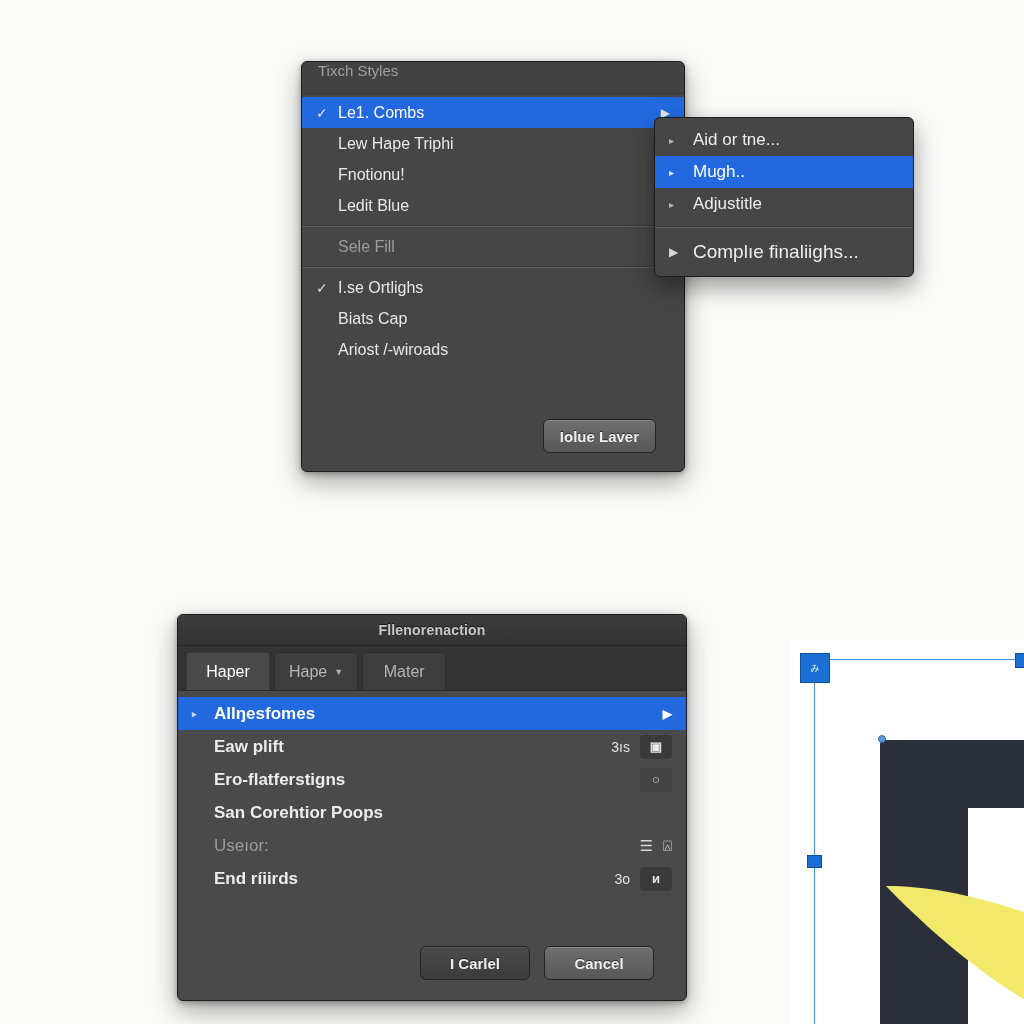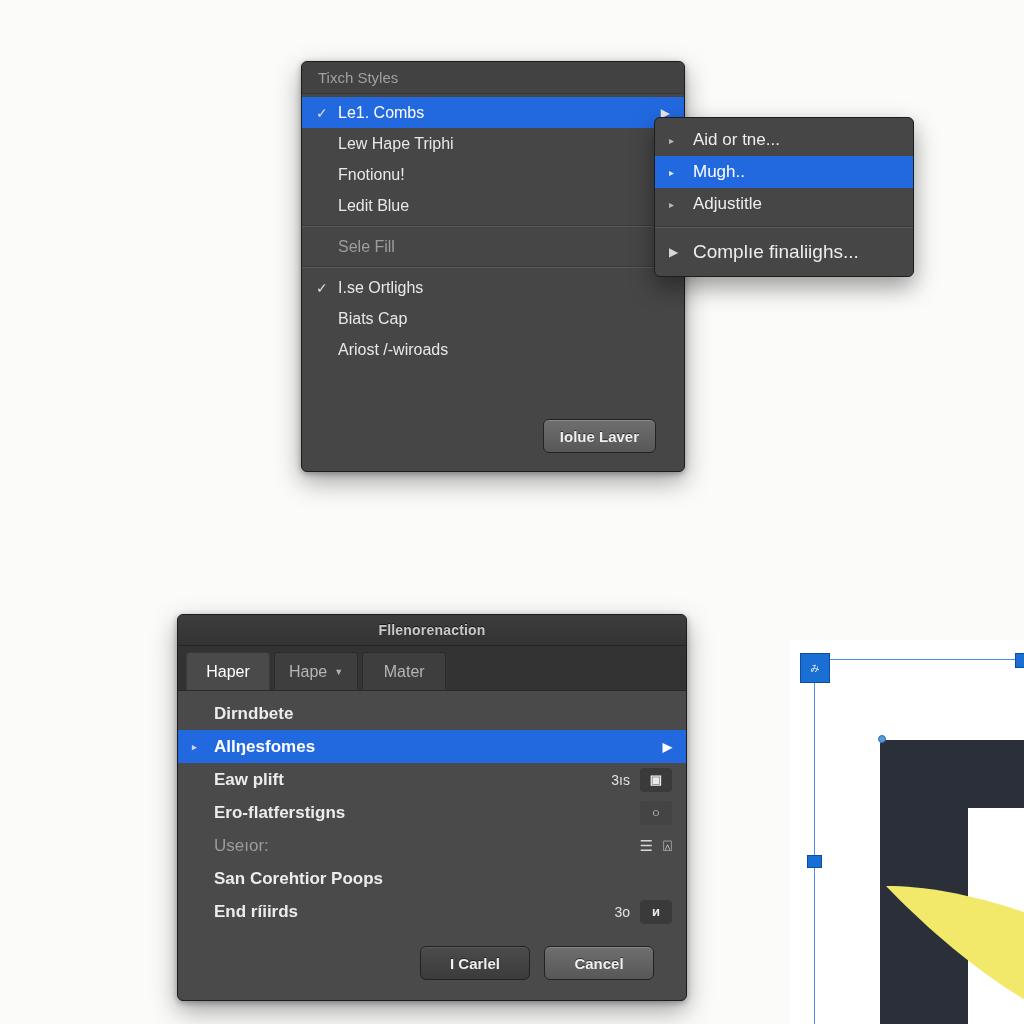--- a/index.html
+++ b/index.html
@@ -95,21 +95,20 @@
     left: 301px;
     top: 61px;
     width: 382px;
     height: 409px;
     background: #464646;
   }
   #styles-subheader {
     height: 31px;
     background: #424242;
     display: flex;
-    align-items: center;
     padding: 0 0 0 16px;
     color: #a0a0a0;
     font-size: 15px;
     border-bottom: 1px solid #383838;
   }
   .menu-list {
     padding: 3px 0 0 0;
   }
   .menu-row {
     height: 31px;
@@ -445,60 +444,56 @@
       <span>Hape</span>
       <span class="caret">▼</span>
     </div>
     <div class="tab">
       <span>Mater</span>
     </div>
   </div>
 
   <div id="file-list">
 
-    <div class="file-row">
-      <span class="nospace"></span>
-      <span class="lbl">Dirndbete</span>
-    </div>
 
     <div class="file-row selected">
       <span class="tri">▸</span>
       <span class="lbl">Allŋesfomes</span>
       <span class="arrow">▶</span>
     </div>
 
     <div class="file-row">
       <span class="nospace"></span>
       <span class="lbl">Eaw plift</span>
       <span class="shortcut">3ıs</span>
       <span class="chip">▣</span>
     </div>
 
     <div class="file-row">
       <span class="nospace"></span>
       <span class="lbl">Ero-flatferstigns</span>
       <span class="chip outline">○</span>
+    </div>
+
+    <div class="file-row">
+      <span class="nospace"></span>
+      <span class="lbl">San Corehtior Poops</span>
     </div>
 
     <div class="file-row dim">
       <span class="nospace"></span>
       <span class="lbl">Useıor:</span>
       <span class="glyph-pair">
         <span>☰</span>
         <span>⍓</span>
       </span>
     </div>
 
     <div class="file-row">
       <span class="nospace"></span>
-      <span class="lbl">San Corehtior Poops</span>
-    </div>
-
-    <div class="file-row">
-      <span class="nospace"></span>
       <span class="lbl">End ríiirds</span>
       <span class="shortcut">3o</span>
       <span class="chip">и</span>
     </div>
   </div>
 
   <div id="file-footer">
     <div class="btn dark">I Carlel</div>
     <div class="btn grey">Cancel</div>
   </div>

